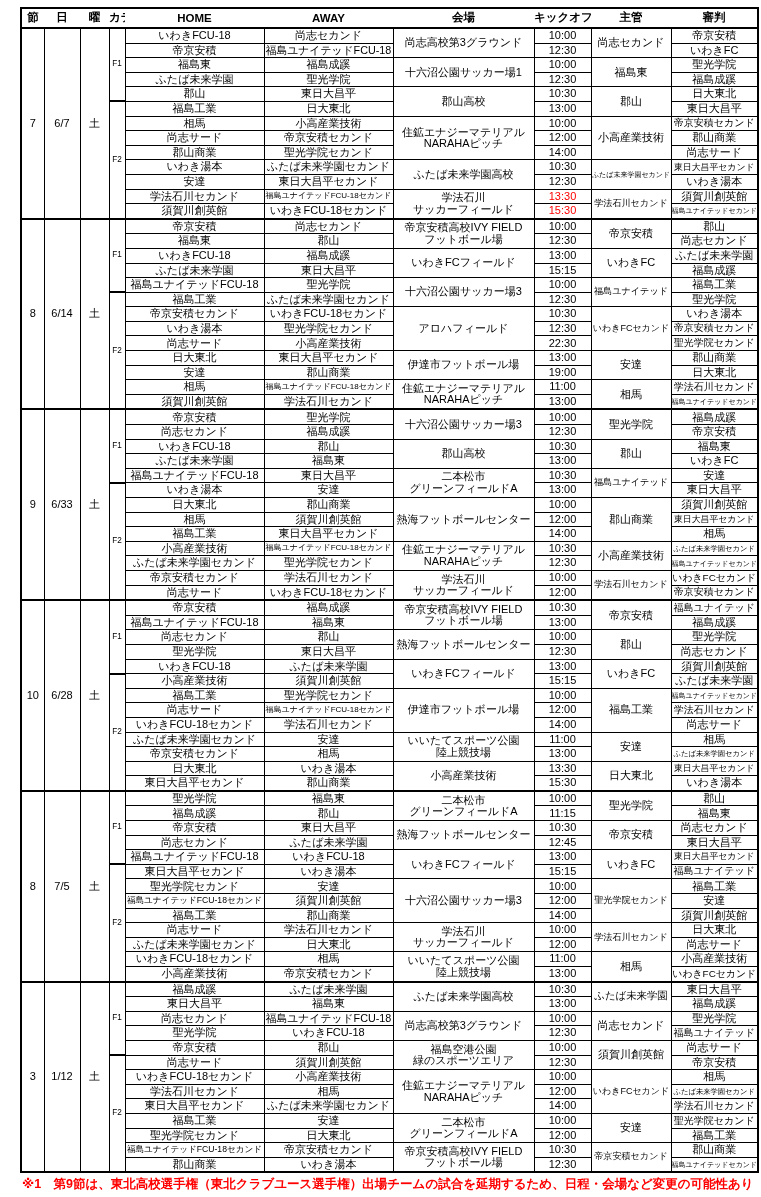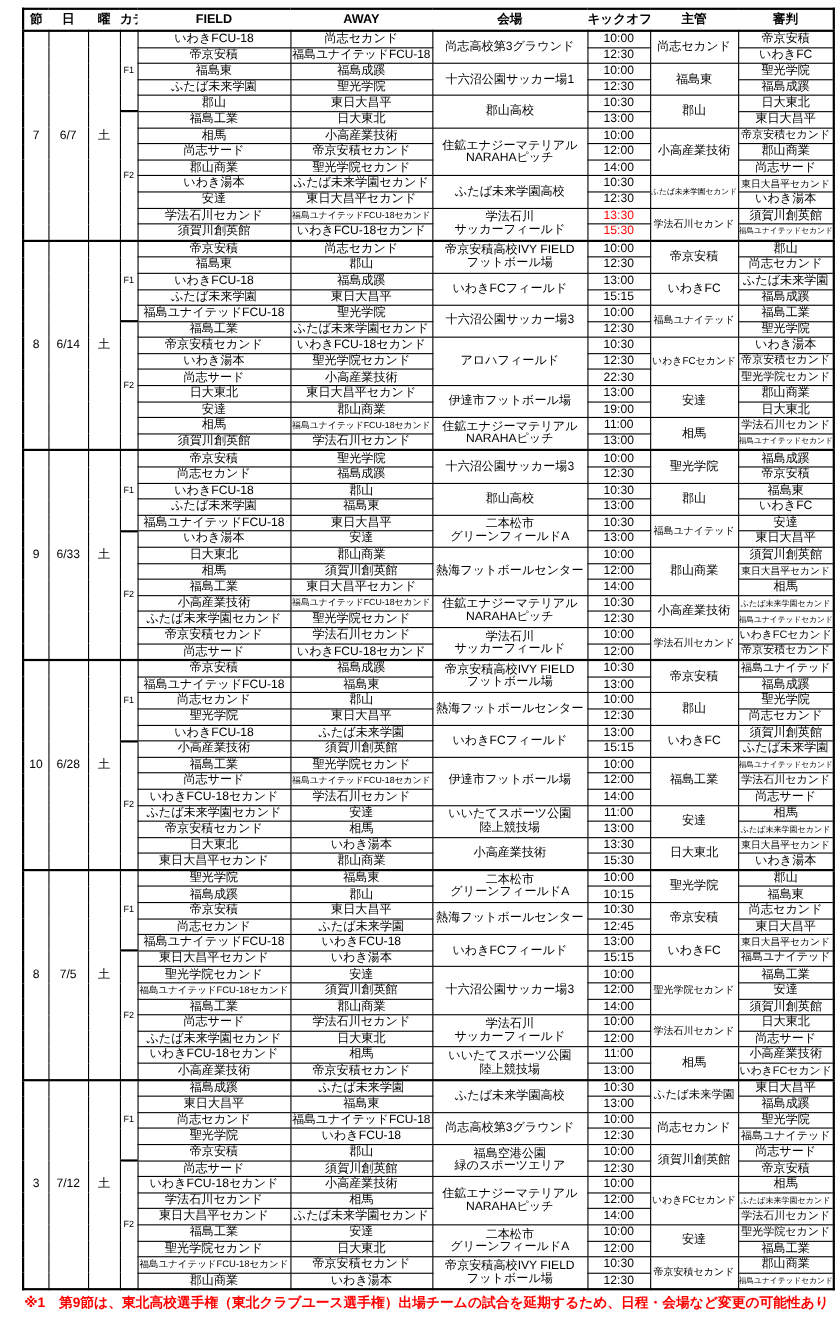--- a/index.html
+++ b/index.html
@@ -46,21 +46,21 @@
         <col style="width:57px">
         <col style="width:80px">
       <col style="width:87px">
     </colgroup>
     <thead>
       <tr id="head-row">
           <th>節</th>
           <th>日</th>
           <th>曜</th>
           <th>カテ</th>
-          <th>FIELD</th>
+          <th>HOME</th>
           <th>AWAY</th>
           <th>会場</th>
           <th>キックオフ</th>
           <th>主管</th>
           <th>審判</th>
         </tr>
     </thead>
 
   <tbody>
         <tr>
@@ -469,21 +469,21 @@
           <td style="font-size: 11px;">福島東</td>
           <td class="venue" rowspan="2" style="font-size: 11px;">二本松市
 グリーンフィールドA</td>
           <td style="font-size: 11px;">10:00</td>
           <td rowspan="2" style="font-size: 11px;">聖光学院</td>
           <td style="font-size: 11px;">郡山</td>
         </tr>
         <tr>
           <td style="font-size: 11px;">福島成蹊</td>
           <td style="font-size: 11px;">郡山</td>
-          <td style="font-size: 11px;">10:15</td>
+          <td style="font-size: 11px;">11:15</td>
           <td style="font-size: 11px;">福島東</td>
         </tr>
         <tr>
           <td style="font-size: 11px;">帝京安積</td>
           <td style="font-size: 11px;">東日大昌平</td>
           <td class="venue" rowspan="2" style="font-size: 11px;">熱海フットボールセンター</td>
           <td style="font-size: 11px;">10:30</td>
           <td rowspan="2" style="font-size: 11px;">帝京安積</td>
           <td style="font-size: 11px;">尚志セカンド</td>
         </tr>
@@ -555,21 +555,21 @@
         <tr>
           <td style="font-size: 11px;">小高産業技術</td>
           <td style="font-size: 11px;">帝京安積セカンド</td>
           <td style="font-size: 11px;">13:00</td>
           <td style="font-size: 9.9px;">いわきFCセカンド</td>
         </tr>
       </tbody>
       <tbody>
         <tr>
           <td rowspan="13" style="font-size: 11px;">3</td>
-          <td rowspan="13" style="font-size: 11px;">7/12</td>
+          <td rowspan="13" style="font-size: 11px;">1/12</td>
           <td rowspan="13" style="font-size: 11px;">土</td>
           <td class="cat-f1" rowspan="5" style="font-size: 8.2px;">F1</td>
           <td style="font-size: 11px;">福島成蹊</td>
           <td style="font-size: 11px;">ふたば未来学園</td>
           <td class="venue" rowspan="2" style="font-size: 11px;">ふたば未来学園高校</td>
           <td style="font-size: 11px;">10:30</td>
           <td rowspan="2" style="font-size: 10.4px;">ふたば未来学園</td>
           <td style="font-size: 11px;">東日大昌平</td>
         </tr>
         <tr>

